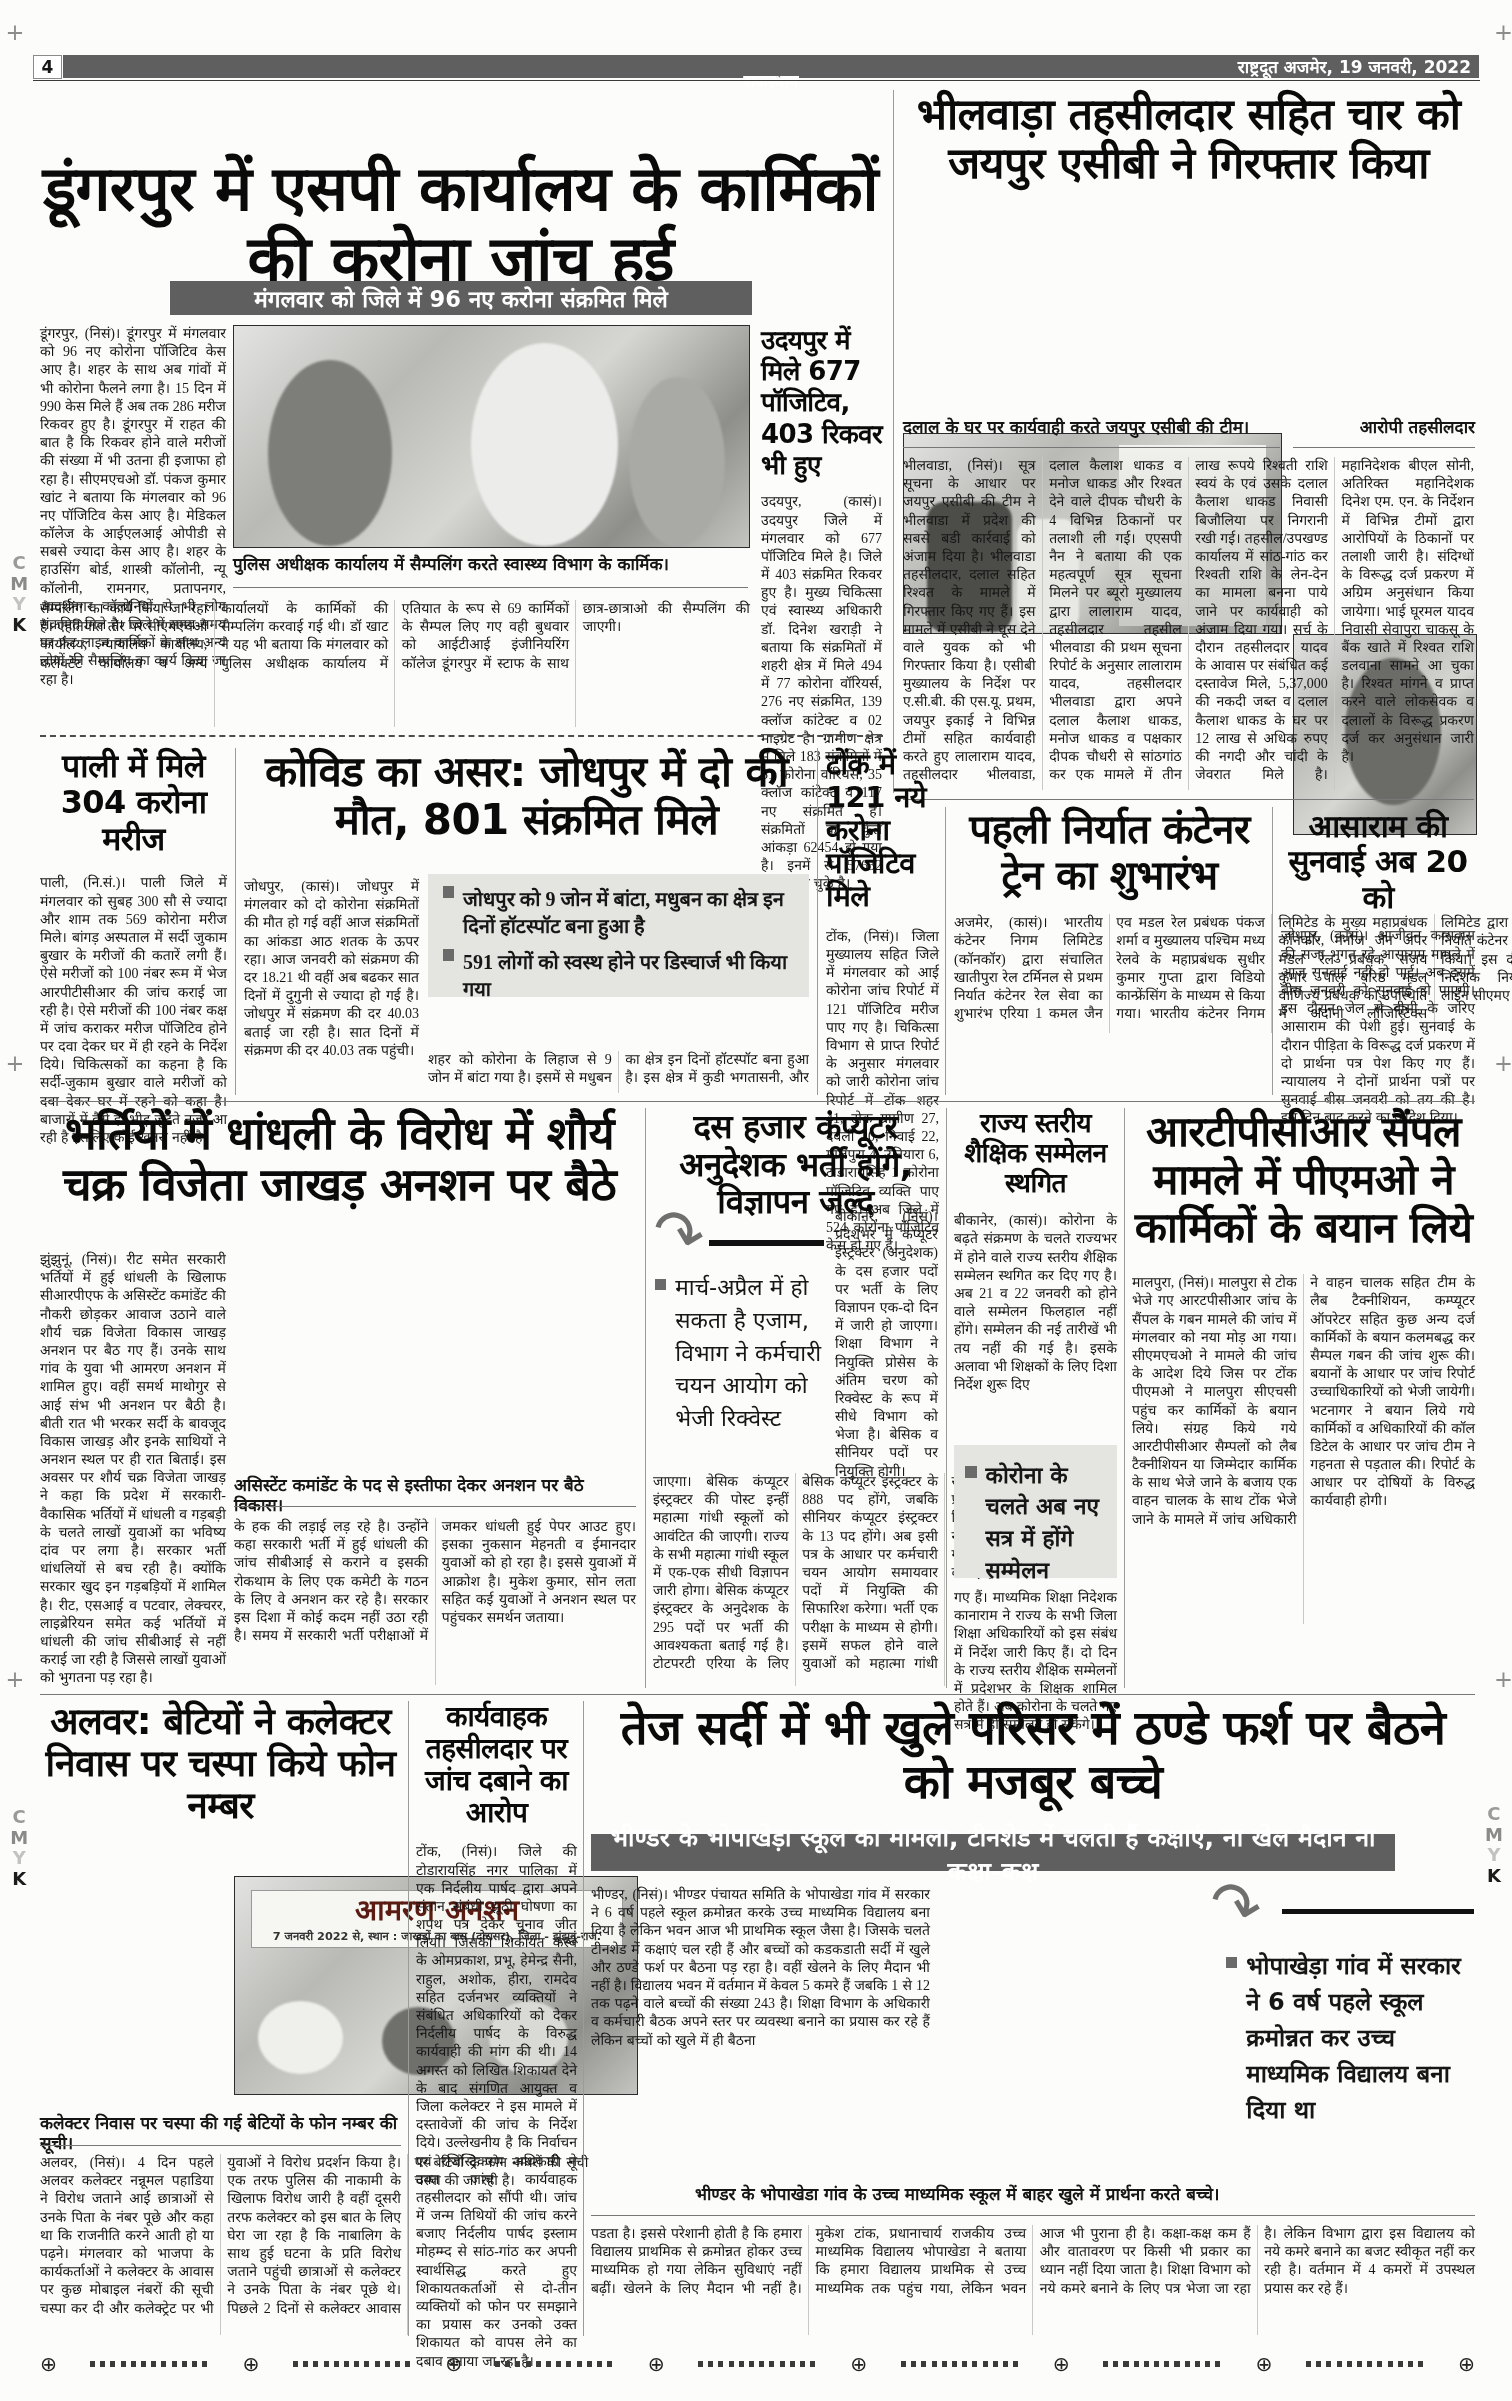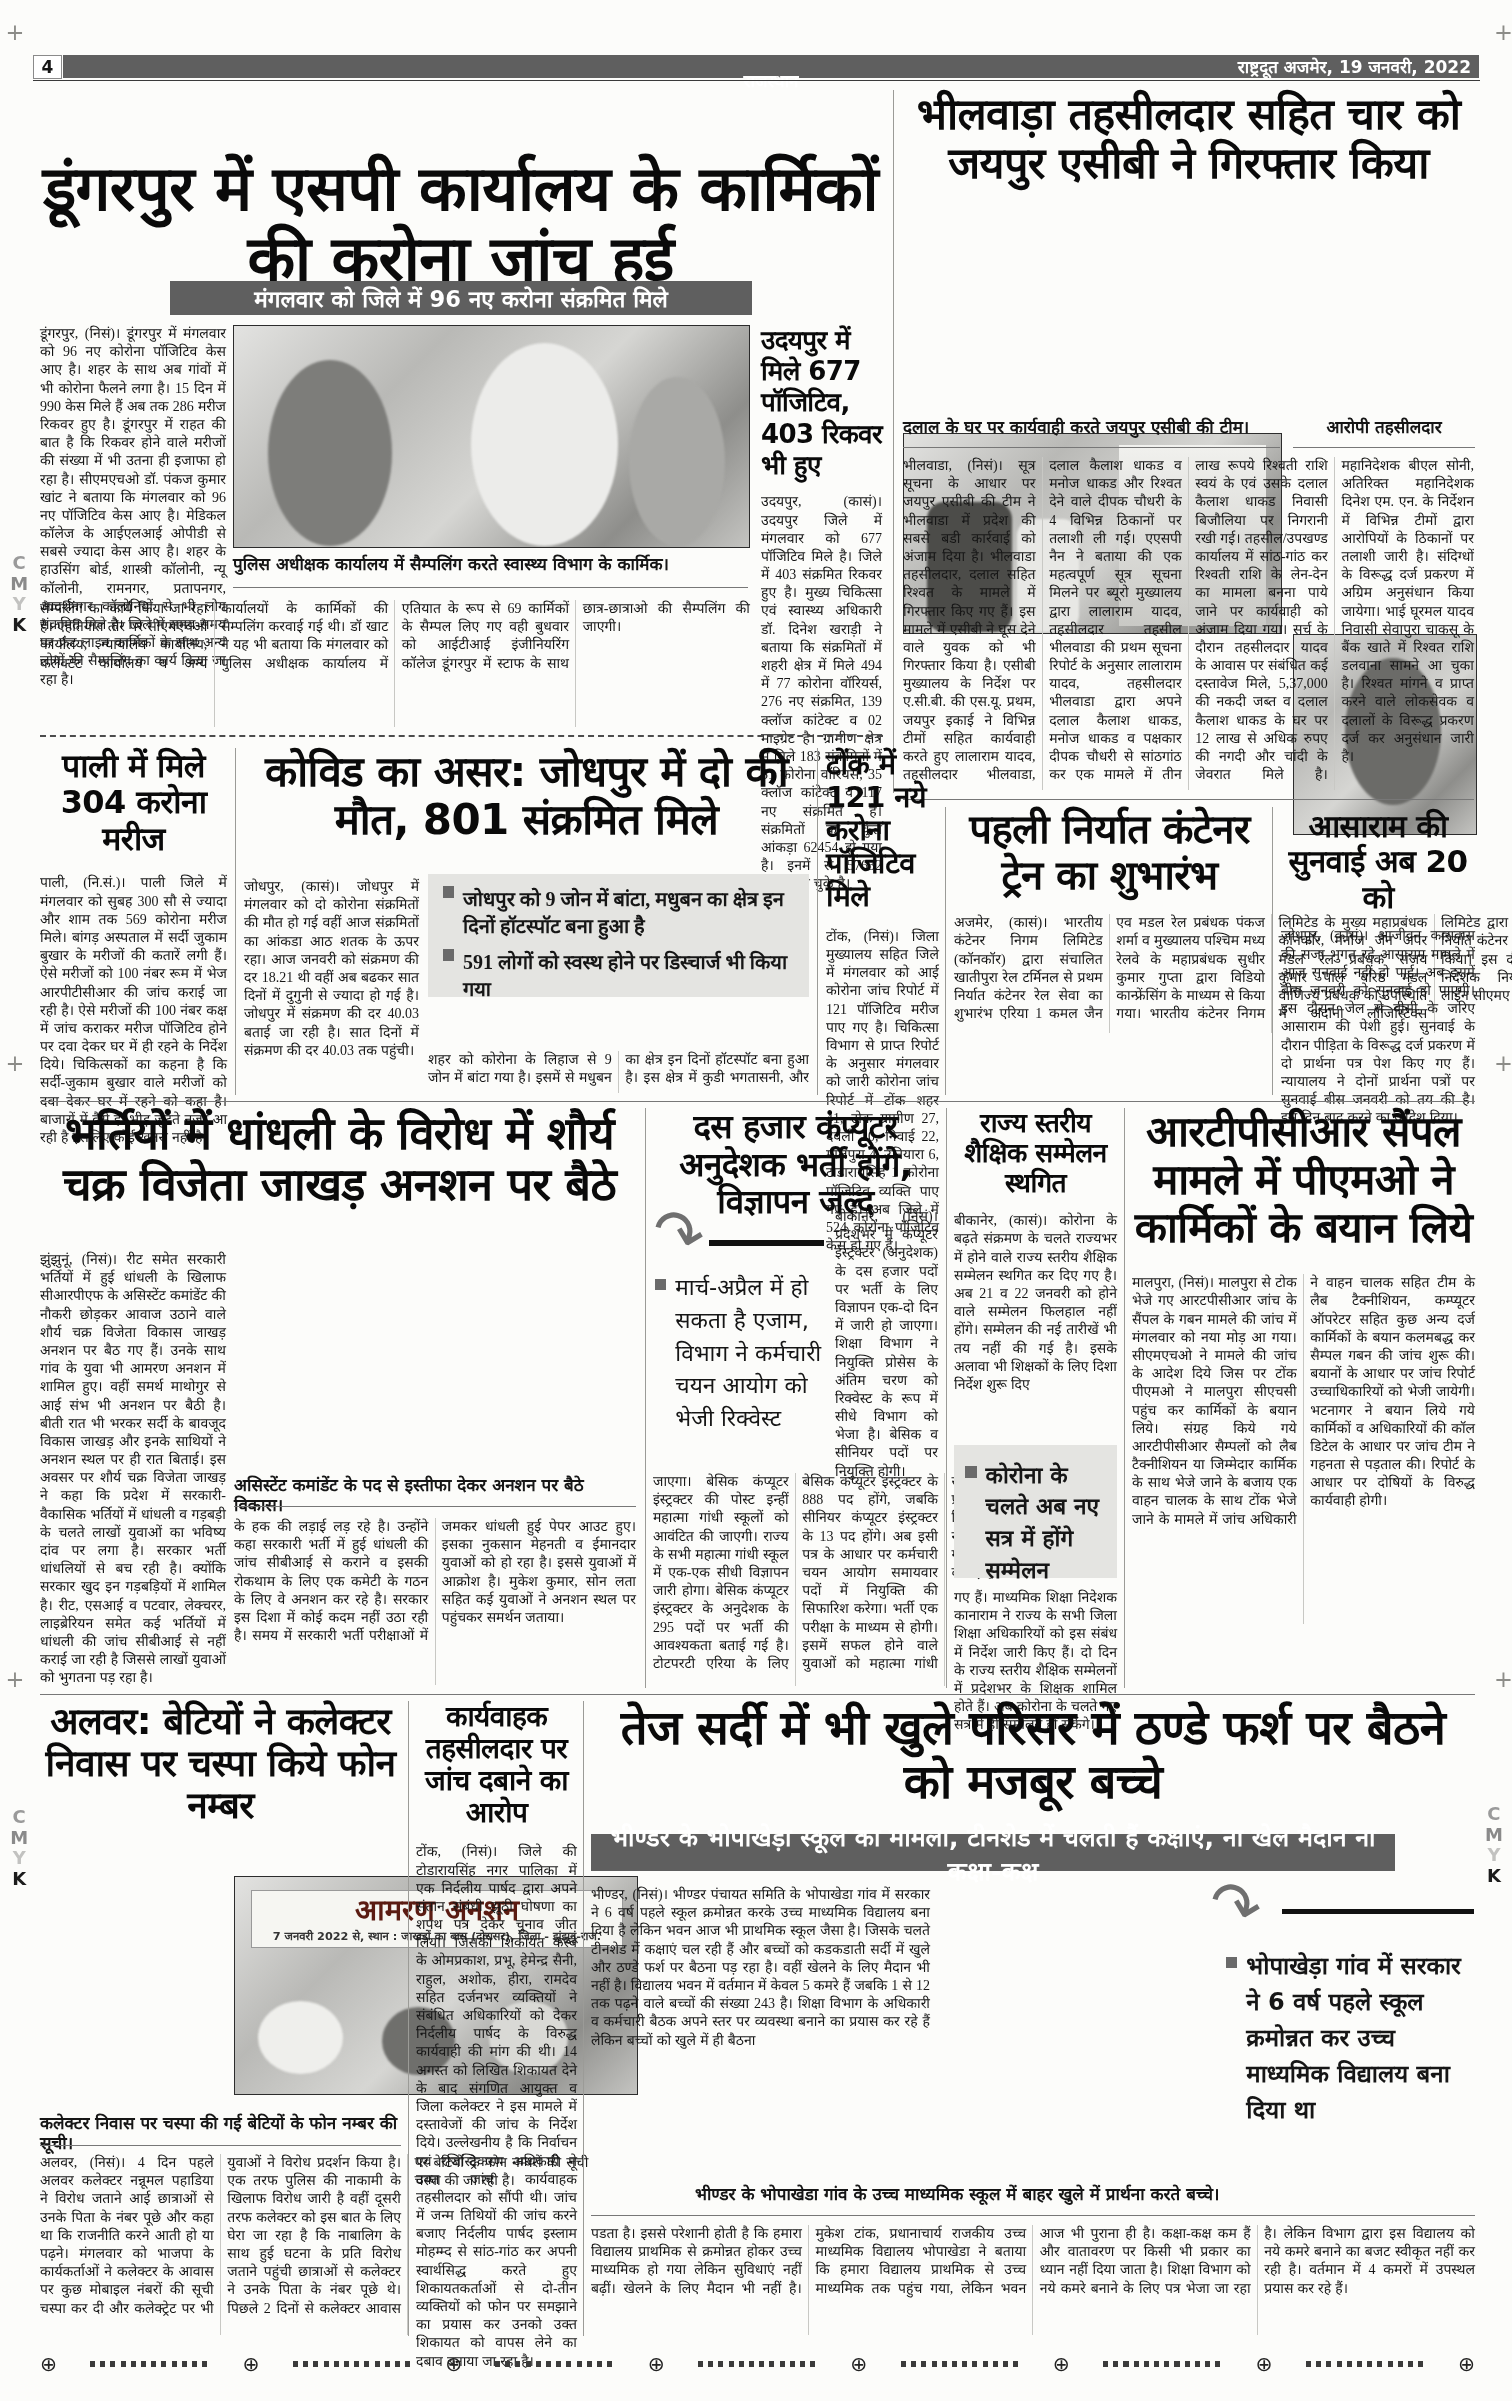--- a/index.html
+++ b/index.html
@@ -98,21 +98,21 @@
   </section>
   <div class="abs photo" style="left:903px;top:210px;width:377px;height:199px;">
     <div class="blob" style="left:22.6px;top:68px;width:85px;height:130px;background:#4c4c49;border-radius:17px;"></div>
     <div class="blob" style="left:113px;top:85px;width:62px;height:113px;background:#e8e8e5;border-radius:17px;"></div>
     <div class="abs" style="left:215px;top:11.3px;width:147px;height:181px;background:linear-gradient(180deg,#f1f1ee,#c9c9c5);"></div>
   </div>
   <div class="abs photo" style="left:1293px;top:210px;width:182px;height:199px;">
     <div class="blob" style="left:51px;top:22.6px;width:96px;height:147px;background:#6b6b68;"></div>
   </div>
   <div class="abs cap" style="left:903px;top:417px;width:377px;">दलाल के घर पर कार्यवाही करते जयपुर एसीबी की टीम।</div>
-  <div class="abs cap" style="left:1293px;top:417px;width:182px;text-align:center;">आरोपी तहसीलदार</div>
+  <div class="abs cap" style="left:1293px;top:417px;width:182px;text-align:right;">आरोपी तहसीलदार</div>
   <div class="abs thinrule" style="left:903px;top:447px;width:377px;"></div>
   <div class="abs thinrule" style="left:1293px;top:447px;width:182px;"></div>
   <div class="abs body cols4" style="left:903px;top:457px;width:571px;height:333px;">भीलवाडा, (निसं)। सूत्र सूचना के आधार पर जयपुर एसीबी की टीम ने भीलवाडा में प्रदेश की सबसे बडी कार्रवाई को अंजाम दिया है। भीलवाडा तहसीलदार, दलाल सहित रिश्वत के मामले में गिरफ्तार किए गए हैं। इस मामले में एसीबी ने घूस देने वाले युवक को भी गिरफ्तार किया है। एसीबी मुख्यालय के निर्देश पर ए.सी.बी. की एस.यू. प्रथम, जयपुर इकाई ने विभिन्न टीमों सहित कार्यवाही करते हुए लालाराम यादव, तहसीलदार भीलवाडा, दलाल कैलाश धाकड व मनोज धाकड और रिश्वत देने वाले दीपक चौधरी के 4 विभिन्न ठिकानों पर तलाशी ली गई। एएसपी नैन ने बताया की एक महत्वपूर्ण सूत्र सूचना मिलने पर ब्यूरो मुख्यालय द्वारा लालाराम यादव, तहसीलदार तहसील भीलवाडा की प्रथम सूचना रिपोर्ट के अनुसार लालाराम यादव, तहसीलदार भीलवाडा द्वारा अपने दलाल कैलाश धाकड, मनोज धाकड व पक्षकार दीपक चौधरी से सांठगांठ कर एक मामले में तीन लाख रूपये रिश्वती राशि स्वयं के एवं उसके दलाल कैलाश धाकड निवासी बिजौलिया पर निगरानी रखी गई। तहसील/उपखण्ड कार्यालय में सांठ-गांठ कर रिश्वती राशि के लेन-देन का मामला बनना पाये जाने पर कार्यवाही को अंजाम दिया गया। सर्च के दौरान तहसीलदार यादव के आवास पर संबंधित कई दस्तावेज मिले, 5,37,000 की नकदी जब्त व दलाल कैलाश धाकड के घर पर 12 लाख से अधिक रुपए की नगदी और चांदी के जेवरात मिले है। महानिदेशक बीएल सोनी, अतिरिक्त महानिदेशक दिनेश एम. एन. के निर्देशन में विभिन्न टीमों द्वारा आरोपियों के ठिकानों पर तलाशी जारी है। संदिग्धों के विरूद्ध दर्ज प्रकरण में अग्रिम अनुसंधान किया जायेगा। भाई घूरमल यादव निवासी सेवापुरा चाकसू के बैंक खाते में रिश्वत राशि डलवाना सामने आ चुका है। रिश्वत मांगने व प्राप्त करने वाले लोकसेवक व दलालों के विरूद्ध प्रकरण दर्ज कर अनुसंधान जारी है।</div>
   <div class="abs thinrule" style="left:903px;top:799px;width:571px;"></div>
 
   <section class="abs" style="left:40px;top:748px;width:187px;">
     <h2 class="hl" style="margin:0;font-size:32px;">पाली में मिले 304 करोना मरीज</h2>
     <div class="body" style="margin-top:17px;height:237px;">पाली, (नि.सं.)। पाली जिले में मंगलवार को सुबह 300 सौ से ज्यादा और शाम तक 569 कोरोना मरीज मिले। बांगड़ अस्पताल में सर्दी जुकाम बुखार के मरीजों की कतारें लगी हैं। ऐसे मरीजों को 100 नंबर रूम में भेज आरपीटीसीआर की जांच कराई जा रही है। ऐसे मरीजों की 100 नंबर कक्ष में जांच कराकर मरीज पॉजिटिव होने पर दवा देकर घर में ही रहने के निर्देश दिये। चिकित्सकों का कहना है कि सर्दी-जुकाम बुखार वाले मरीजों को दवा देकर घर में रहने को कहा है। बाजारों में वैसे ही भीड़ जुटते नजर आ रही है इसलिए कोई खतरा नहीं है।</div>
   </section>
   <div class="abs vline" style="left:235px;top:748px;height:347px;"></div>

